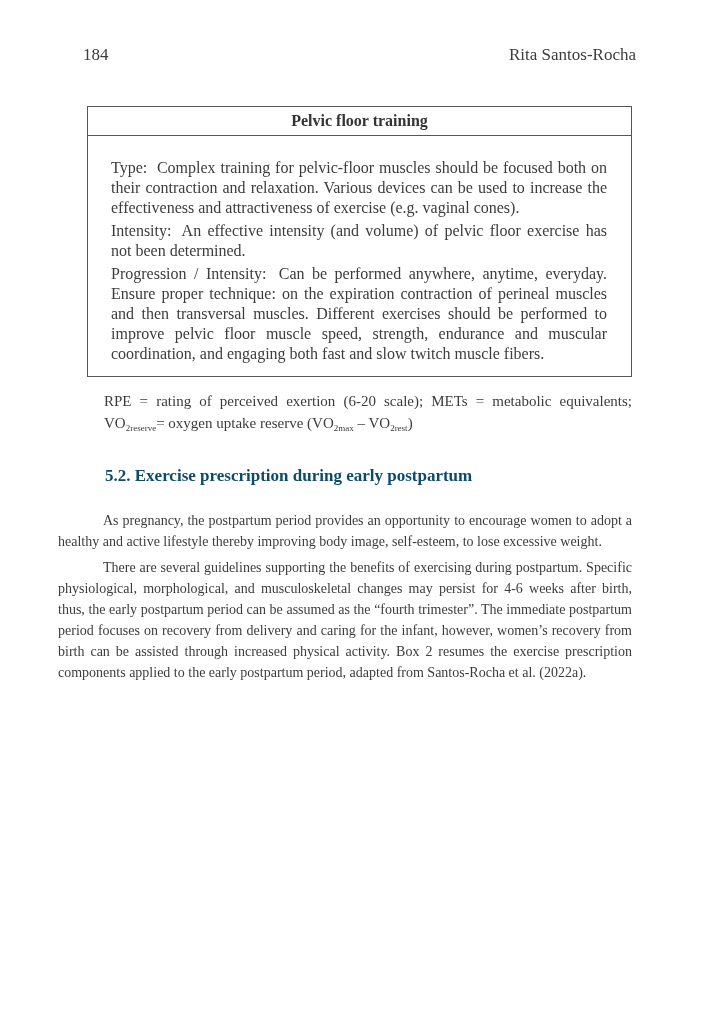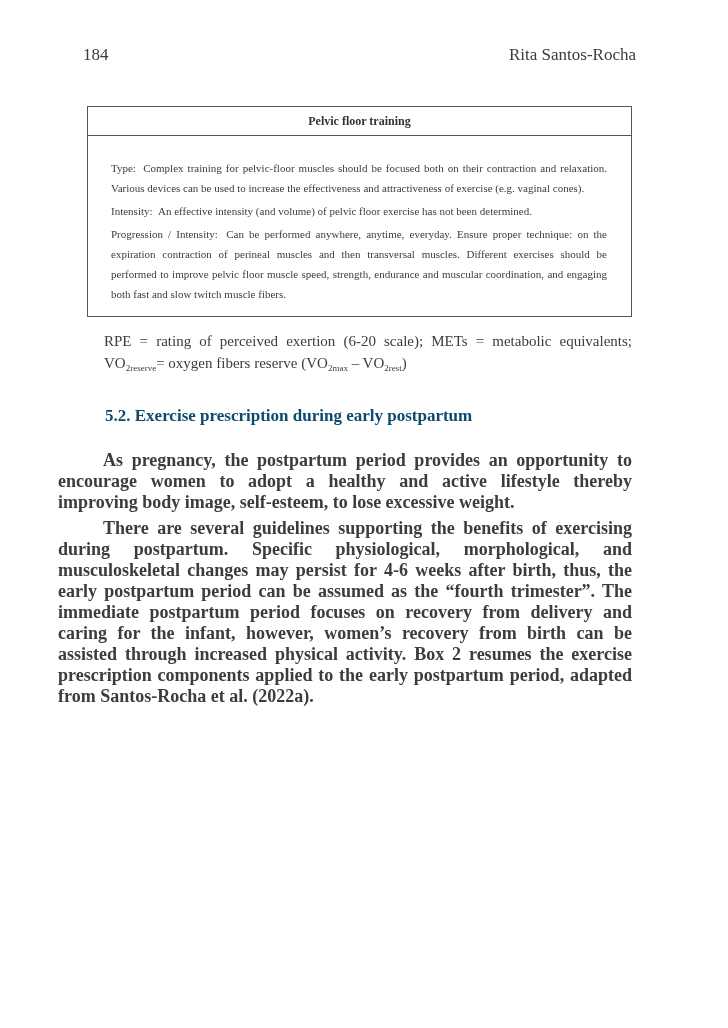--- a/index.html
+++ b/index.html
@@ -31,29 +31,29 @@
   }
   
   .training-box {
     margin-left: 29px;
     border: 1px solid #555555;
     box-sizing: border-box;
   }
   .box-title {
     text-align: center;
     font-weight: bold;
-    font-size: 12px;
+    font-size: 16px;
     line-height: 20px;
     padding: 4px 6px;
     border-bottom: 1px solid #555555;
     color: #333333;
   }
   .box-content {
     padding: 22px 24px 9px 23px;
-    font-size: 11px;
+    font-size: 16px;
     line-height: 20px;
   }
   .box-entry {
     margin: 0 0 3px 0;
     text-align: justify;
   }
   .entry-label {
     margin-right: 0.3em;
   }
   
@@ -72,25 +72,24 @@
   .section-heading {
     margin: 27px 0 0 47px;
     font-size: 17px;
     line-height: 20px;
     font-weight: bold;
     color: #0c4a6e;
   }
   
   .body-para {
     margin: 5px 0 0 0;
-    font-size: 18px;
+    font-size: 14px;
     line-height: 21px;
     text-align: justify;
     text-indent: 45px;
-    font-weight: bold;
   }
   .body-para.first {
     margin-top: 24px;
   }
 </style>
 </head>
 <body>
 
 <div class="page">
 
@@ -110,20 +109,20 @@
         <span class="entry-label">Intensity:</span>
         <span>An effective intensity (and volume) of pelvic floor exercise has not been determined.</span>
       </p>
       <p class="box-entry">
         <span class="entry-label">Progression / Intensity:</span>
         <span>Can be performed anywhere, anytime, everyday. Ensure proper technique: on the expiration contraction of perineal muscles and then transversal muscles. Different exercises should be performed to improve pelvic floor muscle speed, strength, endurance and muscular coordination, and engaging both fast and slow twitch muscle fibers.</span>
       </p>
     </div>
   </section>
 
-  <p class="footnote"><span>RPE = rating of perceived exertion (6-20 scale); METs = metabolic equivalents; VO</span><span class="subscript">2reserve</span><span>= oxygen fibers reserve (VO</span><span class="subscript">2max</span><span> – VO</span><span class="subscript">2rest</span><span>)</span></p>
+  <p class="footnote"><span>RPE = rating of perceived exertion (6-20 scale); METs = metabolic equivalents; VO</span><span class="subscript">2reserve</span><span>= oxygen uptake reserve (VO</span><span class="subscript">2max</span><span> – VO</span><span class="subscript">2rest</span><span>)</span></p>
 
   <h2 class="section-heading">5.2. Exercise prescription during early postpartum</h2>
 
   <p class="body-para first">As pregnancy, the postpartum period provides an opportunity to encourage women to adopt a healthy and active lifestyle thereby improving body image, self-esteem, to lose excessive weight.</p>
   <p class="body-para">There are several guidelines supporting the benefits of exercising during postpartum. Specific physiological, morphological, and musculoskeletal changes may persist for 4-6 weeks after birth, thus, the early postpartum period can be assumed as the “fourth trimester”. The immediate postpartum period focuses on recovery from delivery and caring for the infant, however, women’s recovery from birth can be assisted through increased physical activity. Box 2 resumes the exercise prescription components applied to the early postpartum period, adapted from Santos-Rocha et al. (2022a).</p>
 
 </div>
 
 </body></html>

